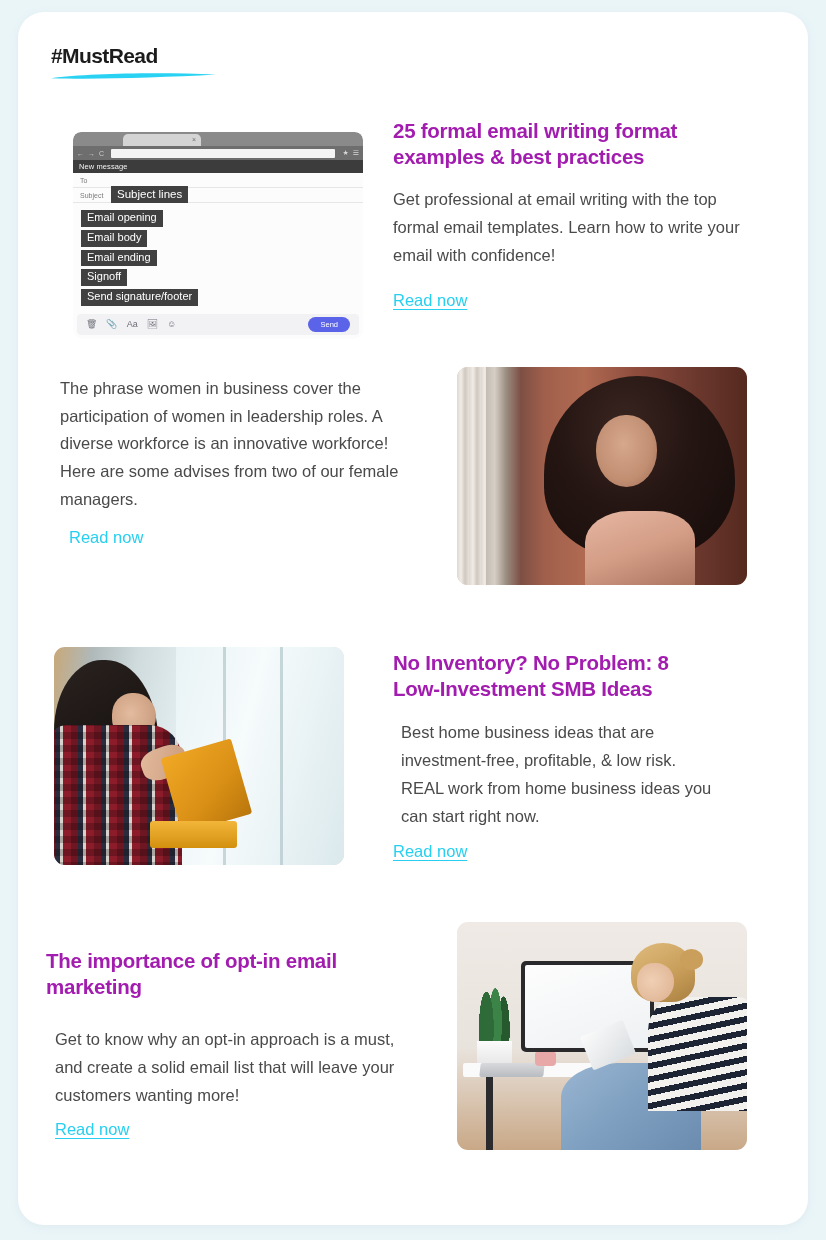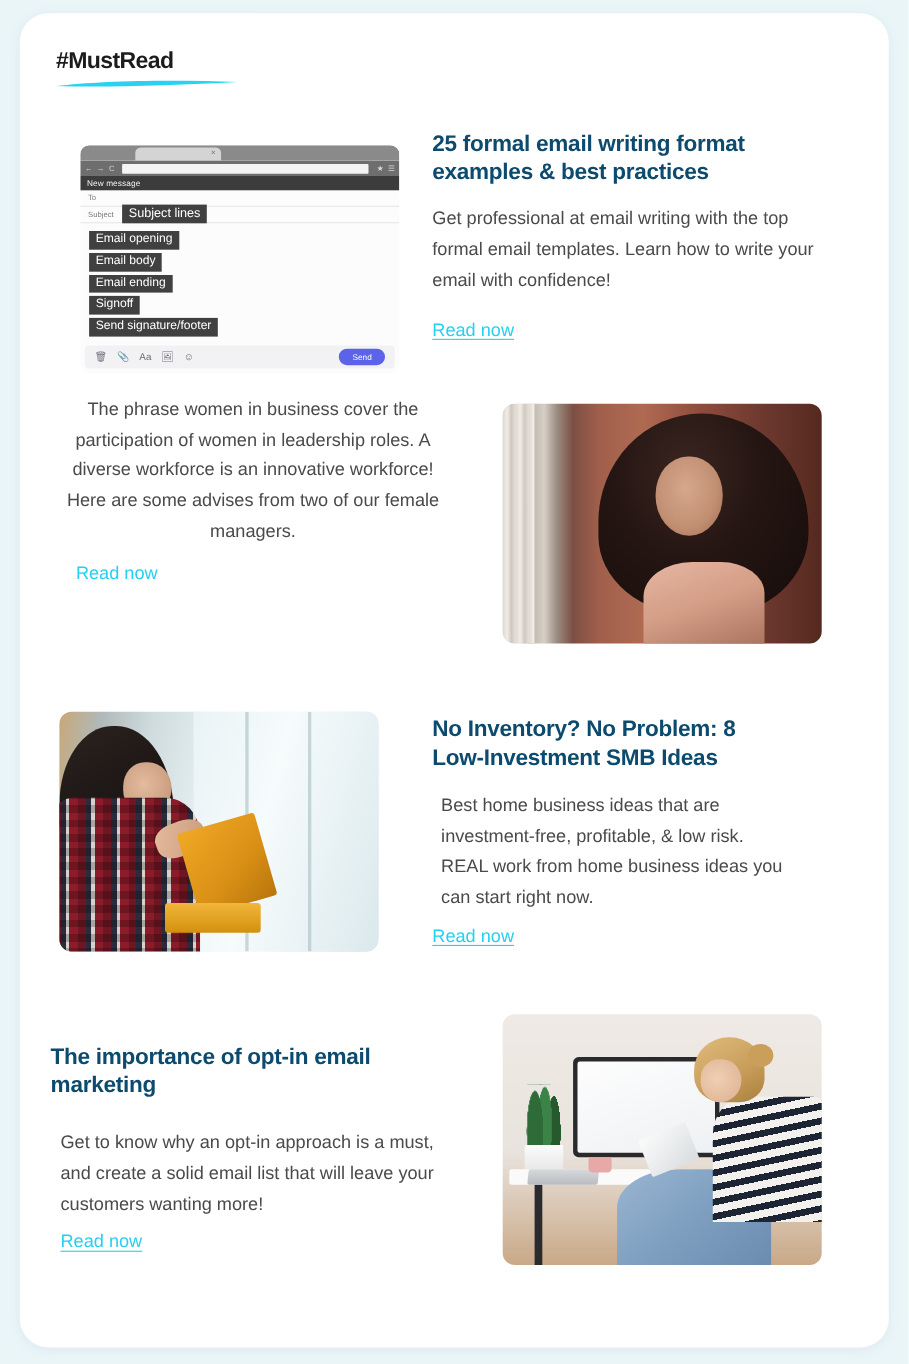--- a/index.html
+++ b/index.html
@@ -42,21 +42,21 @@
     margin-top: 2px;
     margin-left: -3px;
   }
 
   
   .article { position: absolute; }
 
   .art-title {
     font-size: 20.5px;
     font-weight: bold;
-    color: #0c4a6e;
+    color: #a21caf;
     line-height: 1.28;
     letter-spacing: -0.25px;
   }
   .art-body {
     font-size: 16.5px;
     color: #4a4a4a;
     line-height: 1.68;
     font-family: "Liberation Serif", "Liberation Sans", sans-serif;
   }
   .art-body {
@@ -437,21 +437,21 @@
     </div>
   </div>
 
   <div class="article" style="left:375px; top:106px; width:352px;">
     <div class="art-title">25 formal email writing format examples &amp; best practices</div>
     <div class="art-body" style="margin-top:16px;">Get professional at email writing with the top formal email templates. Learn how to write your email with confidence!</div>
     <a class="read-link" style="margin-top:21px;">Read now</a>
   </div>
 
   <div class="article" style="left:42px; top:345px; width:340px;">
-    <div class="art-body" style="margin-top:2px;text-align:center;">The phrase women in business cover the participation of women in leadership roles. A diverse workforce is an innovative workforce!  Here are some advises from two of our female managers.</div>
+    <div class="art-body" style="margin-top:18px;">The phrase women in business cover the participation of women in leadership roles. A diverse workforce is an innovative workforce!  Here are some advises from two of our female managers.</div>
     <a class="read-link no-underline" style="margin-top:14px; margin-left:9px;">Read now</a>
   </div>
 
   <div class="photo ph-woman-curly" style="left:439px; top:355px; width:290px; height:218px;">
     <div class="photo-inner">
       <div class="ph-curtain"></div>
       <div class="ph-curly-hair"></div>
       <div class="ph-curly-face"></div>
       <div class="ph-curly-body"></div>
     </div>

